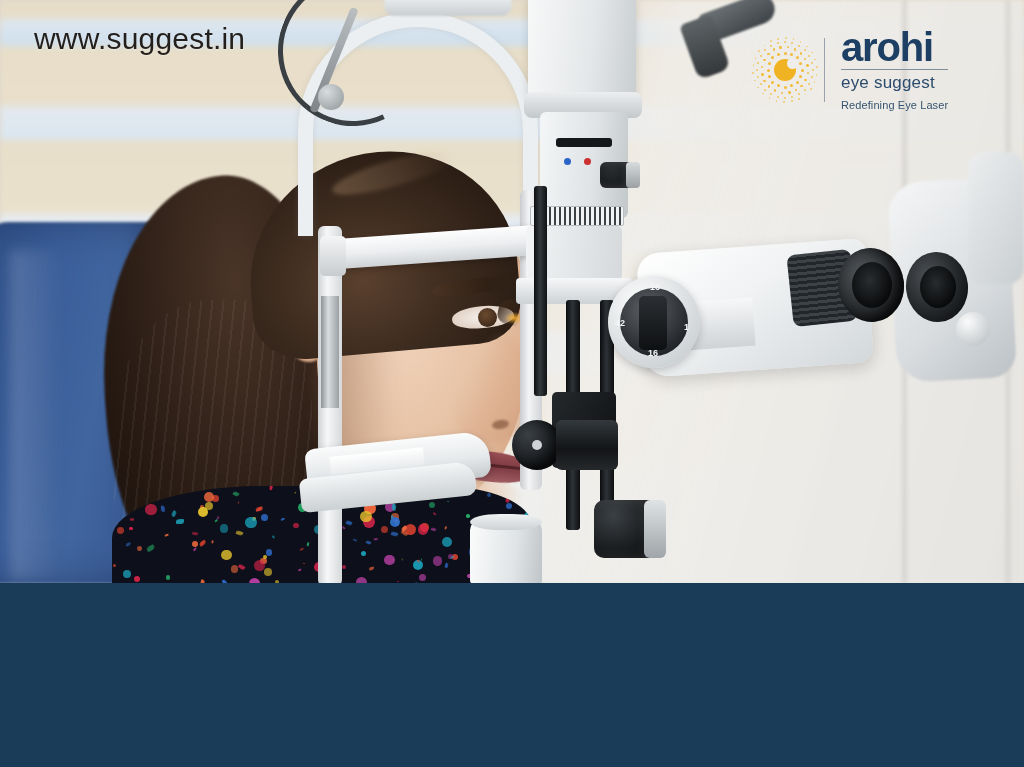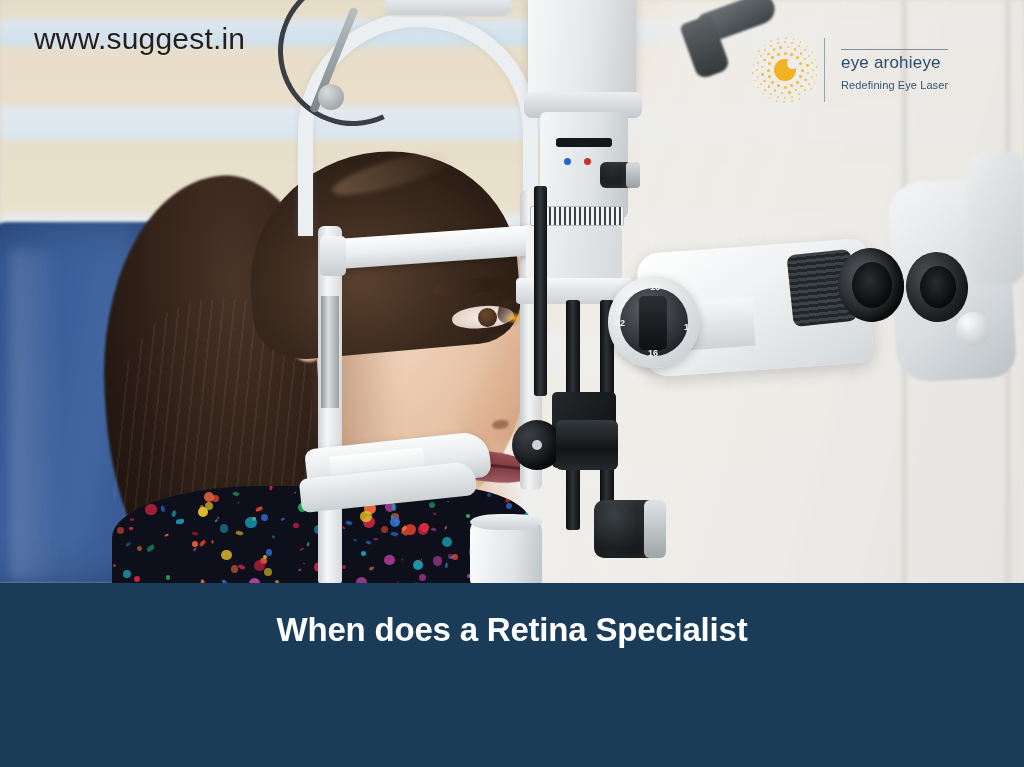--- a/index.html
+++ b/index.html
@@ -862,27 +862,27 @@
             <i style="left: 54.0207px; top: 8.79037px; width: 1.7px; height: 1.7px; opacity: 0.62;"></i>
             <i style="left: 58.9755px; top: 14.7032px; width: 1.7px; height: 1.7px; opacity: 0.62;"></i>
             <i style="left: 62.3713px; top: 21.6299px; width: 1.7px; height: 1.7px; opacity: 0.62;"></i>
             <i style="left: 64.0108px; top: 29.168px; width: 1.7px; height: 1.7px; opacity: 0.62;"></i>
             <i style="left: 63.7986px; top: 36.8795px; width: 1.7px; height: 1.7px; opacity: 0.62;"></i>
           </div>
         <div class="sun-core"></div>
       </div>
       <div class="logo-div"></div>
       <div class="logo-text">
+        <div class="logo-name">arohi</div>
         <div class="logo-rule"></div>
-        <div class="logo-sub">eye arohieye</div>
+        <div class="logo-sub">eye suggest</div>
         <div class="logo-tag">Redefining Eye Laser</div>
       </div>
     </div>
 
   </div>
 
   <div class="banner">
     <div class="caption">
-      <div>When does a Retina Specialist</div>
     </div>
   </div>
 
 </div>
 
 </body></html>

